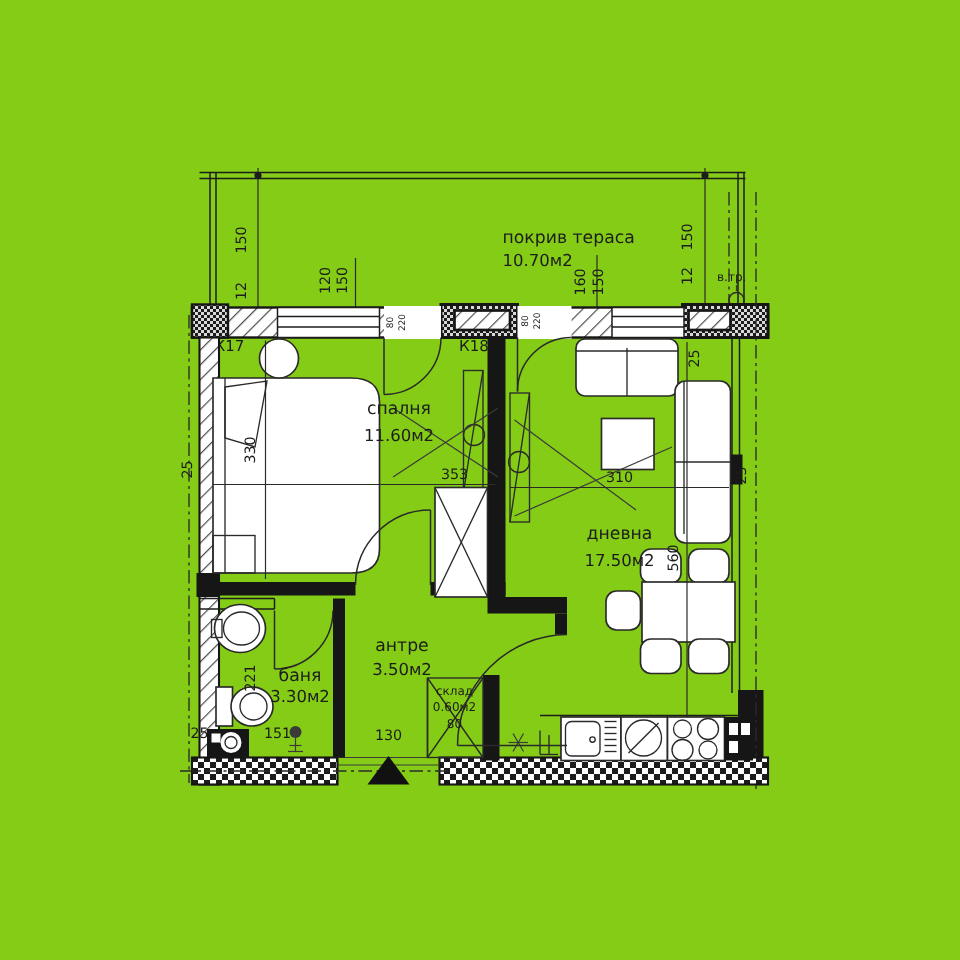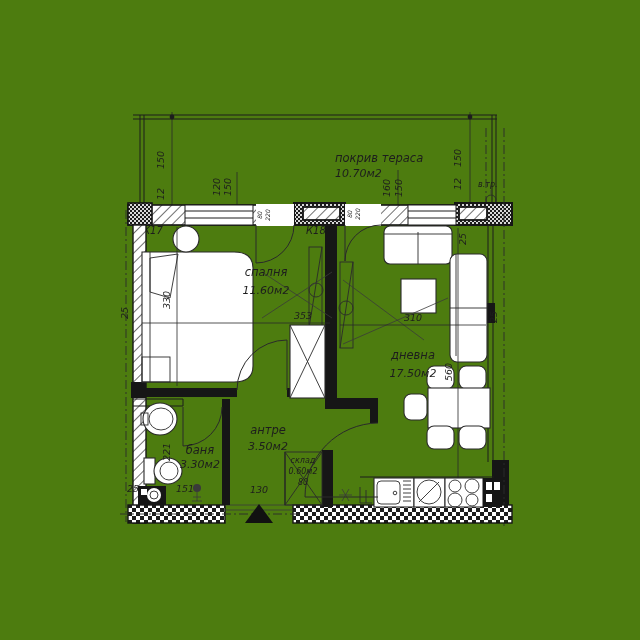--- a/index.html
+++ b/index.html
@@ -1,17 +1,17 @@
 <!DOCTYPE html>
 <html><head>
 <meta charset="utf-8">
 <style>
   html,body{margin:0;padding:0;background:#ffffff;}
-  .stage{width:640px;height:640px;position:relative;background:#4d7c0f;overflow:hidden;
-         font-family:"DejaVu Sans", sans-serif;font-style:italic;}
+  .stage{width:640px;height:640px;position:relative;background:#84cc16;overflow:hidden;
+         font-family:"DejaVu Sans", sans-serif;}
   svg{position:absolute;left:0;top:0;}
   text{fill:#1d1d1d;font-family:"DejaVu Sans", sans-serif;}
   .room-name{font-size:11.5px;}
   .room-area{font-size:11px;}
   .dim{font-size:9.5px;}
   .tiny{font-size:8px;}
   .micro{font-size:6px;}
   .marker{font-size:10px;}
   .ln{stroke:#1d1d1d;stroke-width:1;fill:none;}
   .thin{stroke:#3a3a3a;stroke-width:0.8;fill:none;}

